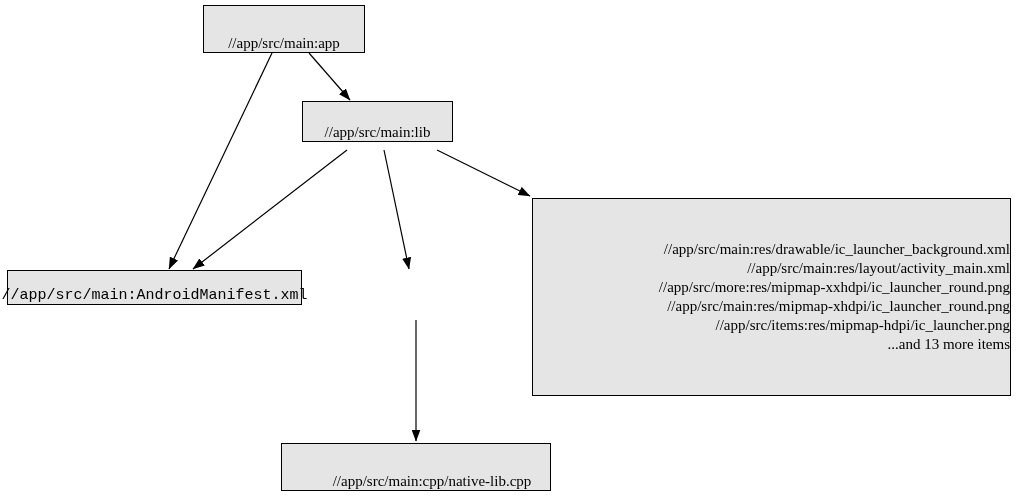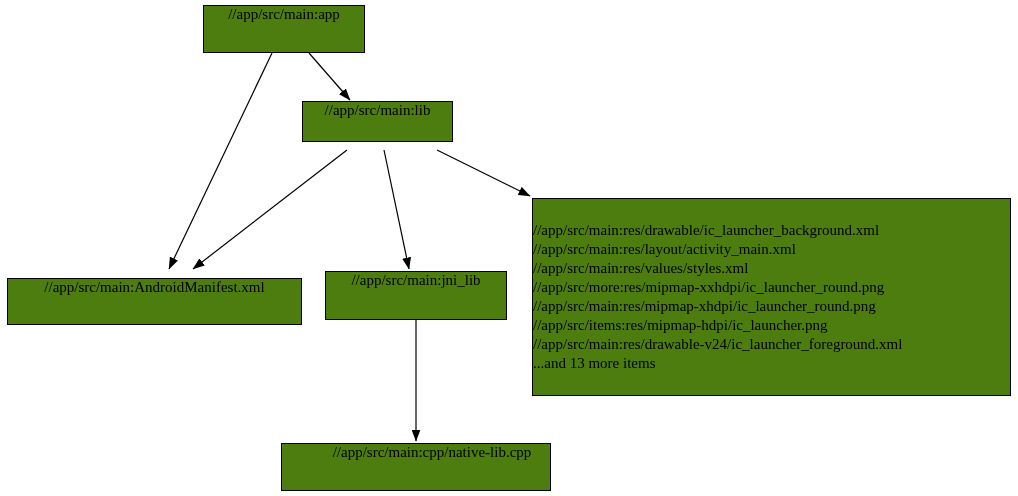--- a/index.html
+++ b/index.html
@@ -20,36 +20,36 @@
     position: absolute;
     left: 0;
     top: 0;
     width: 1018px;
     height: 496px;
   }
   .node {
     position: absolute;
     box-sizing: border-box;
     border: 1px solid #000000;
-    background: #4d7c0f;
+    background: #e5e5e5;
     display: flex;
-    align-items: flex-start;
+    align-items: flex-end;
     justify-content: center;
     font-size: 15px;
     white-space: nowrap;
     text-align: center;
   }
   .node.multi {
     flex-direction: column;
     justify-content: center;
     line-height: 19px;
   }
   .node-app            { left: 203px; top: 5px;   width: 162px; height: 48px; }
   .node-lib            { left: 302px; top: 101px; width: 151px; height: 41px; }
-  .node-manifest       { left: 7px;   top: 278px; width: 295px; height: 47px; }
+  .node-manifest       { left: 7px;   top: 270px; width: 295px; height: 35px; font-family: Liberation Mono, monospace; }
   .node-jni-lib        { left: 325px; top: 271px; width: 182px; height: 49px; }
   .node-res-group      { left: 532px; top: 198px; width: 479px; height: 198px; }
   .node-native-lib-cpp { left: 281px; top: 443px; width: 270px; height: 48px; padding-left: 32px; }
 </style>
 </head>
 <body>
 
 <div class="canvas">
 
   <svg class="edges-layer" width="1018" height="496" viewBox="0 0 1018 496" xmlns="http://www.w3.org/2000/svg">
@@ -71,32 +71,27 @@
   </div>
 
   <div class="node node-lib">
     <span>//app/src/main:lib</span>
   </div>
 
   <div class="node node-manifest">
     <span>//app/src/main:AndroidManifest.xml</span>
   </div>
 
-  <div class="node node-jni-lib">
-    <span>//app/src/main:jni_lib</span>
-  </div>
 
   <div class="node multi node-res-group">
     <div>//app/src/main:res/drawable/ic_launcher_background.xml</div>
     <div>//app/src/main:res/layout/activity_main.xml</div>
-    <div>//app/src/main:res/values/styles.xml</div>
     <div>//app/src/more:res/mipmap-xxhdpi/ic_launcher_round.png</div>
     <div>//app/src/main:res/mipmap-xhdpi/ic_launcher_round.png</div>
     <div>//app/src/items:res/mipmap-hdpi/ic_launcher.png</div>
-    <div>//app/src/main:res/drawable-v24/ic_launcher_foreground.xml</div>
     <div>...and 13 more items</div>
   </div>
 
   <div class="node node-native-lib-cpp">
     <span>//app/src/main:cpp/native-lib.cpp</span>
   </div>
 
 </div>
 
 </body></html>

